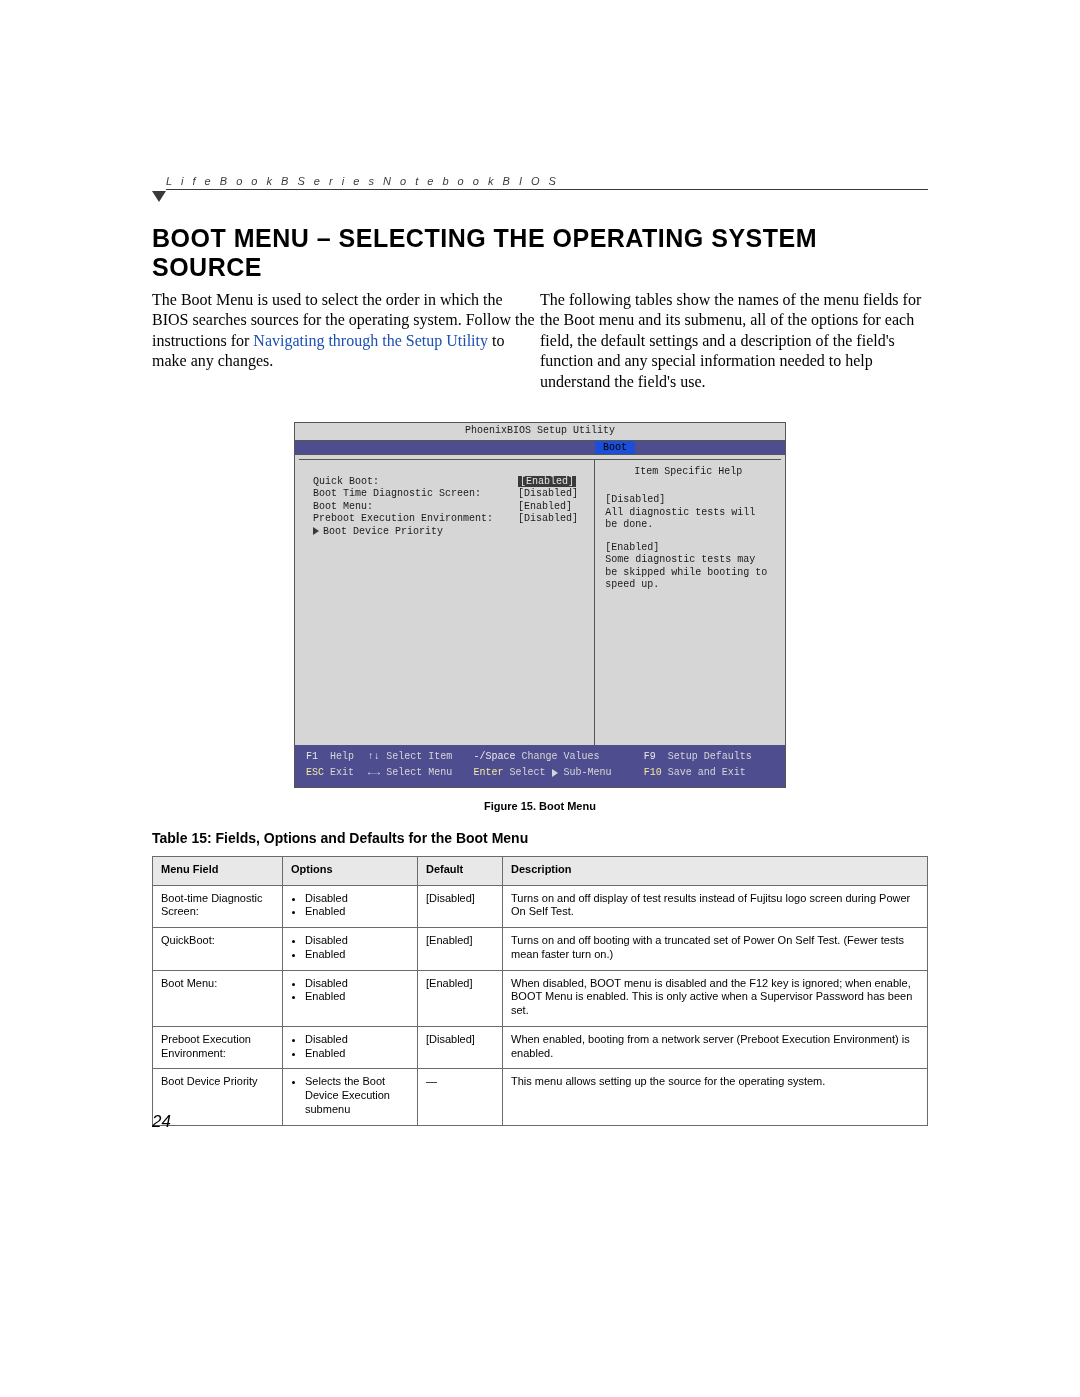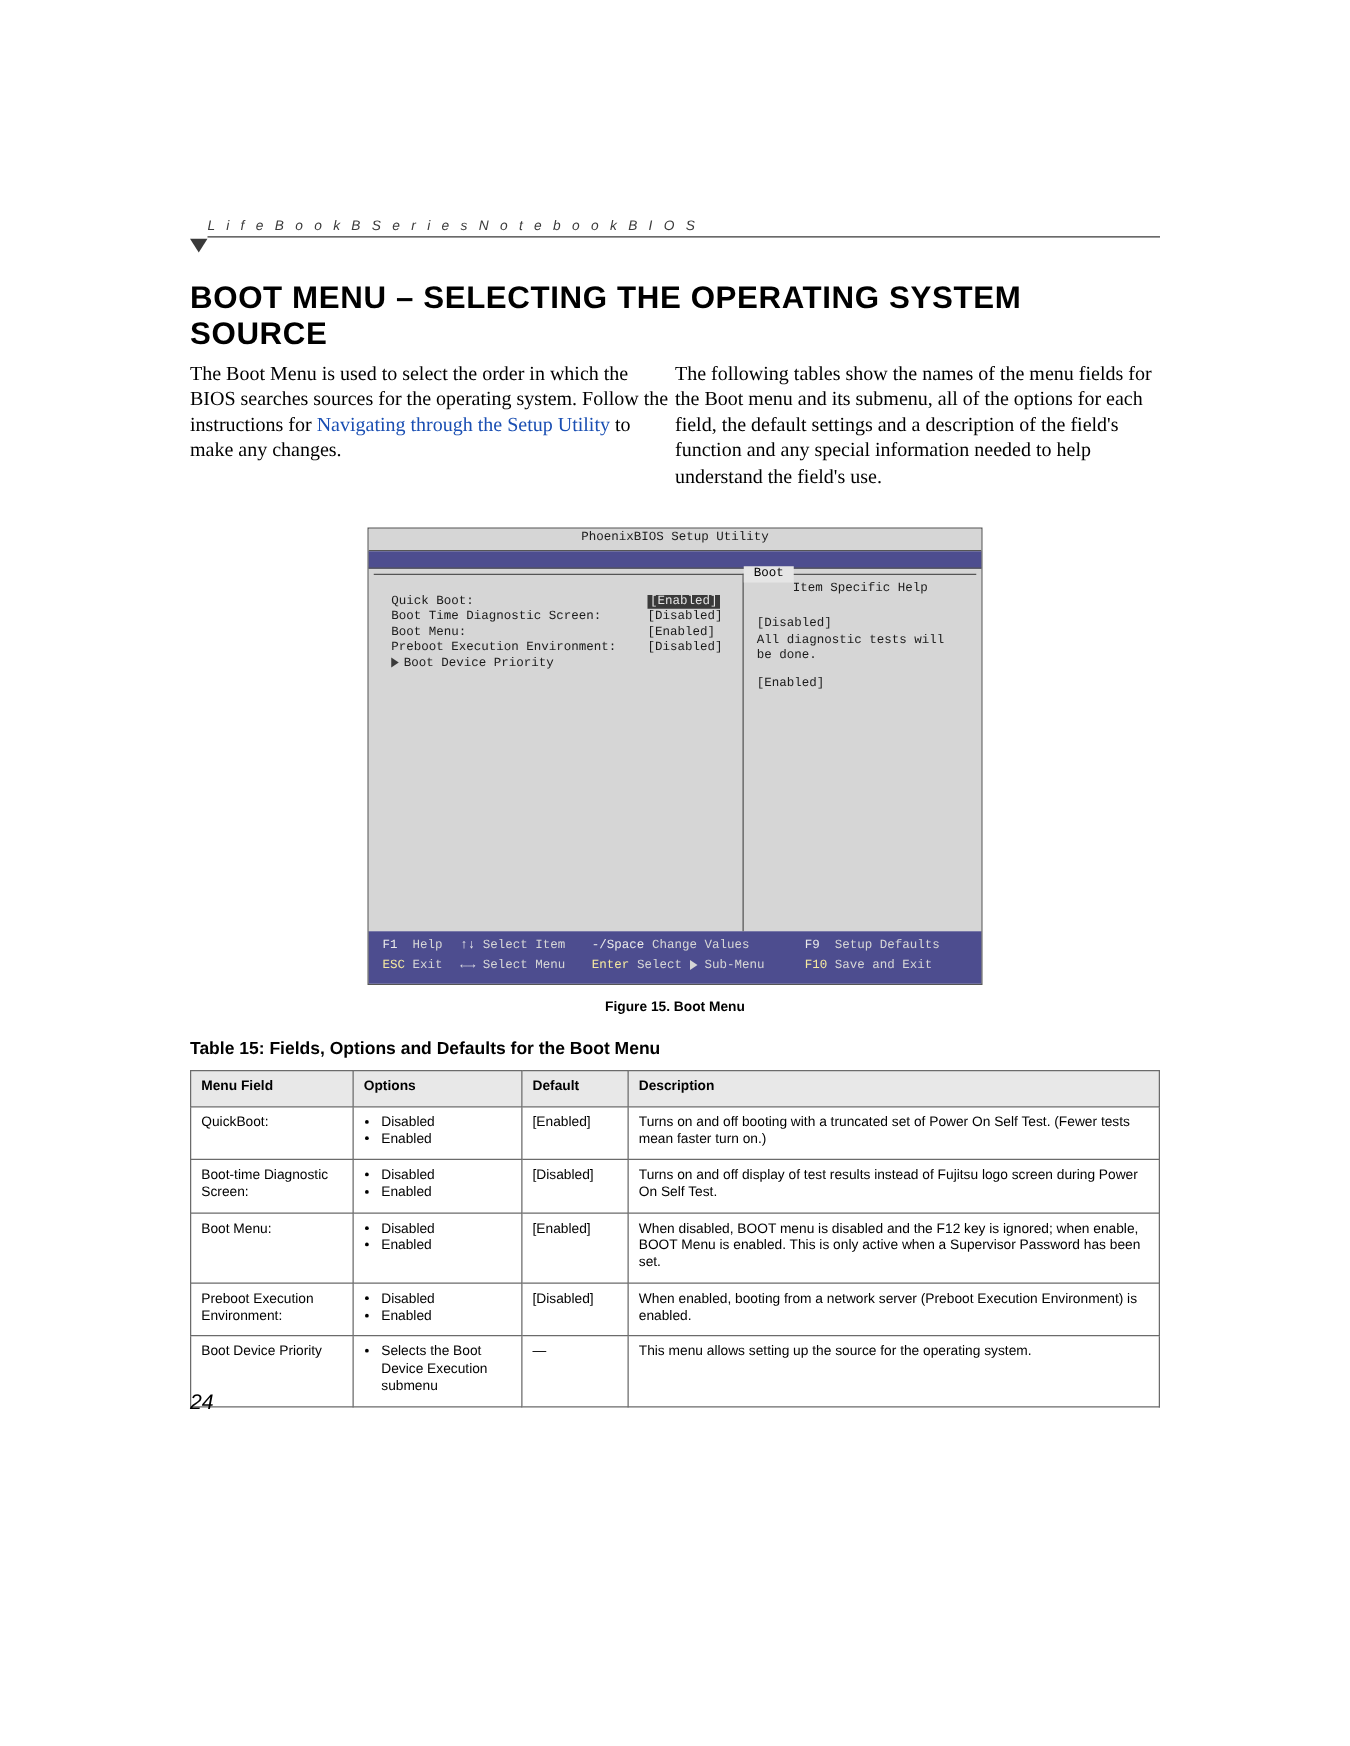--- a/index.html
+++ b/index.html
@@ -53,22 +53,22 @@
     background: #d6d6d6; text-align: center;
     padding: 2px 14px;
     border-bottom: 1px solid #555;
   }
   .bios-tabbar {
     background: #4d4d8f; color: #d0d0d0;
     height: 13px; position: relative;
     border-bottom: 1px solid #555;
   }
   .bios-tab {
-    position: absolute; left: 300px; top: 12px;
-    background: #e5e5e5; color: #000;
+    position: absolute; left: 300px; top: 0;
+    background: #1d4ed8; color: #000;
     padding: 0 8px; height: 13px; line-height: 13px;
   }
   .bios-body {
     display: flex; background: #d6d6d6;
     height: 290px;
   }
   .bios-left {
     flex: 1.65; padding: 16px 8px 8px 14px;
     border-right: 1px solid #555;
     border-top: 1px solid #555;
@@ -200,20 +200,21 @@
             </tr>
           </tbody>
             </table>
         </div>
         <div class="bios-right">
           <div class="help-title">Item Specific Help</div>
           <div>[Disabled]</div>
           <div>All diagnostic tests will be done.</div>
           <div style="height:10px"></div>
           <div>[Enabled]</div>
+          <div>Some diagnostic tests may be skipped while booting to speed up.</div>
         </div>
       </div>
       <div class="bios-footer">
         <table>
           <tbody>
               <tr>
             <td><span class="k">F1</span>
                 &nbsp;<span>Help</span></td>
             <td><span class="k">↑↓</span>
                 <span>Select Item</span></td>
@@ -253,40 +254,40 @@
       <thead>
         <tr>
           <th>Menu Field</th>
           <th>Options</th>
           <th>Default</th>
           <th>Description</th>
         </tr>
       </thead>
       <tbody id="opts-body">
           <tr>
-            <td>QuickBoot:</td>
+            <td>Boot-time Diagnostic Screen:</td>
             <td>
               <ul>
                 <li>Disabled</li>
                 <li>Enabled</li>
               </ul>
             </td>
+            <td>[Disabled]</td>
+            <td>Turns on and off display of test results instead of Fujitsu logo screen during Power On Self Test.</td>
+          </tr>
+          <tr>
+            <td>QuickBoot:</td>
+            <td>
+              <ul>
+                <li>Disabled</li>
+                <li>Enabled</li>
+              </ul>
+            </td>
             <td>[Enabled]</td>
             <td>Turns on and off booting with a truncated set of Power On Self Test. (Fewer tests mean faster turn on.)</td>
-          </tr>
-          <tr>
-            <td>Boot-time Diagnostic Screen:</td>
-            <td>
-              <ul>
-                <li>Disabled</li>
-                <li>Enabled</li>
-              </ul>
-            </td>
-            <td>[Disabled]</td>
-            <td>Turns on and off display of test results instead of Fujitsu logo screen during Power On Self Test.</td>
           </tr>
           <tr>
             <td>Boot Menu:</td>
             <td>
               <ul>
                 <li>Disabled</li>
                 <li>Enabled</li>
               </ul>
             </td>
             <td>[Enabled]</td>

